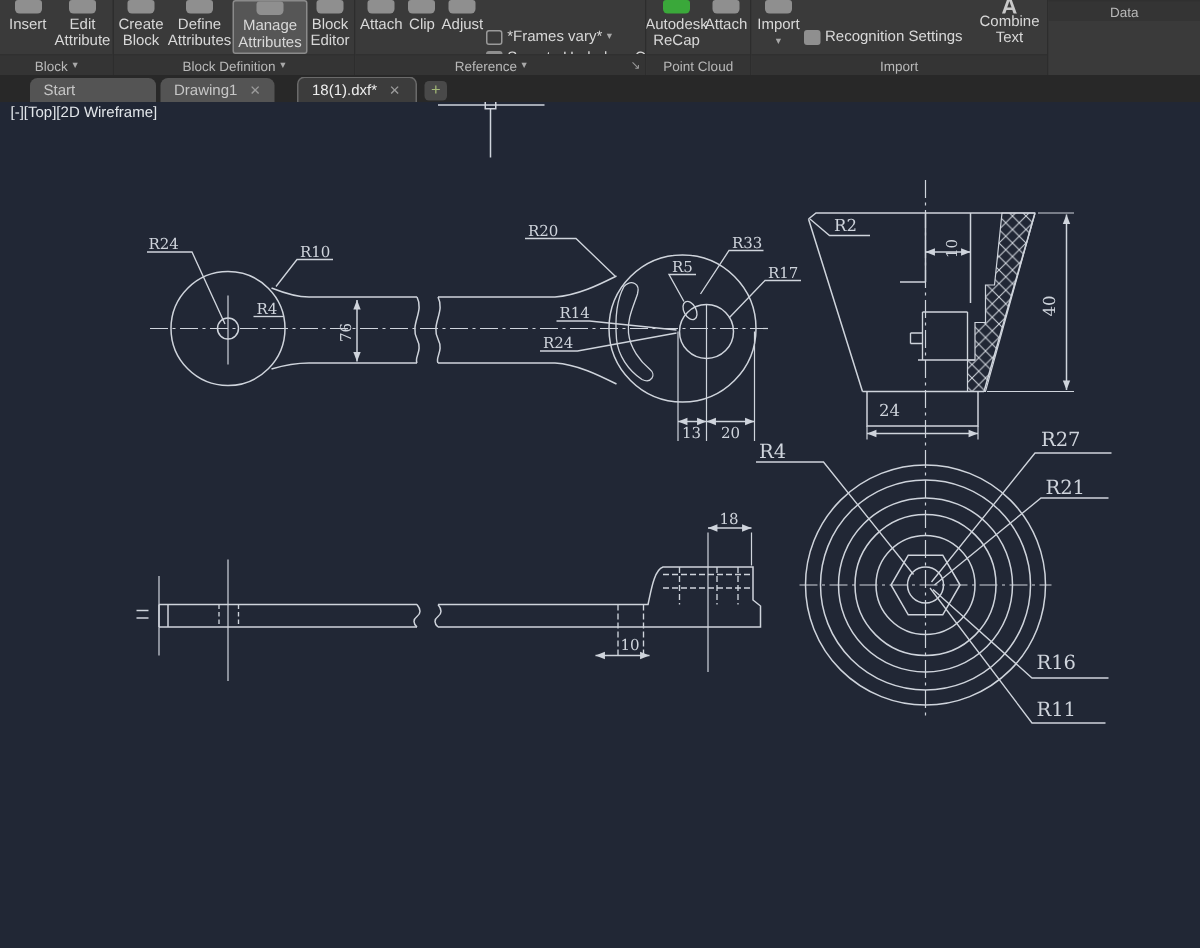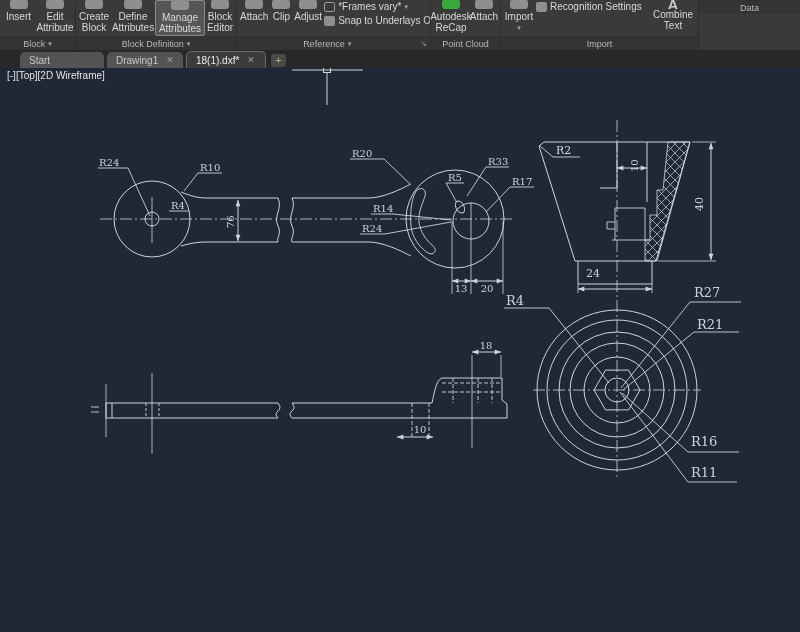--- a/index.html
+++ b/index.html
@@ -16,36 +16,36 @@
   .plabel{height:13px;background:#343434;border-top:1px solid #303030;color:#b9b9b9;
           font-size:9px;line-height:12px;text-align:center;display:flex;
           align-items:center;justify-content:center;gap:3px;}
   .plabel .car{font-size:7px;color:#a8a8a8;}
   .bigbtn{display:flex;flex-direction:column;align-items:center;color:#d8d8d8;
           font-size:10px;line-height:11px;text-align:center;padding:0 2px;height:36px;
           box-sizing:border-box;}
   .istub{width:18px;height:9px;background:#8f8f8f;border-radius:2px 2px 3px 3px;margin:0 0 2px 0;flex:none;}
   .istub.green{background:#3aa83a;}
   .hl{background:#565656;border:1px solid #8a8a8a;border-radius:2px;}
-  .smallcol{display:flex;flex-direction:column;gap:2px;padding-top:1px;}
+  .smallcol{display:flex;flex-direction:column;gap:2px;padding-top:19px;}
   .smallrow{display:flex;align-items:center;gap:3px;color:#d8d8d8;font-size:10px;line-height:12px;white-space:nowrap;}
   .sicon{width:11px;height:10px;background:#8f8f8f;border-radius:2px;flex:none;}
   .sicon.frame{background:transparent;border:1px solid #9a9a9a;box-sizing:border-box;}
   .sicon.globe{background:#4a84b8;border-radius:50%;}
   .car2{font-size:7px;color:#a8a8a8;}
   .aglyph{font-size:15px;line-height:10px;height:9px;overflow:hidden;color:#c9c9c9;font-weight:bold;}
   .launch{margin-left:auto;margin-right:3px;font-size:8px;color:#9a9a9a;}
   
   .tabbar{position:absolute;left:0;top:50px;width:800px;height:18px;background:#282828;
           display:flex;align-items:flex-end;padding-left:20px;box-sizing:border-box;z-index:3;}
   .tab{height:16px;background:#545454;color:#c6c6c6;font-size:10px;border-radius:5px 5px 0 0;
        display:flex;align-items:center;gap:8px;padding:0 9px;margin-right:3px;min-width:60px;
        box-sizing:border-box;}
   .tab .x{color:#9c9c9c;font-size:9px;line-height:9px;}
-  .tab.active{background:#3c3c3c;border:1px solid #6a6a6a;border-bottom:none;color:#ededed;height:17px;}
+  .tab.active{background:#3c3c3c;border:1px solid #6a6a6a;border-bottom:none;color:#ededed;height:17px;margin-left:12px;}
   .plus{width:15px;height:13px;background:#494949;border-radius:3px;margin-left:2px;margin-bottom:1px;
         color:#a3b877;font-size:11px;line-height:13px;text-align:center;}
   
   .vplabel{position:absolute;left:7px;top:70px;z-index:2;color:#e2e6ea;font-size:10px;display:flex;}
   .vplabel span{cursor:default;}
 </style>
 </head>
 <body>
 
 <svg id="cad" viewBox="0 0 800 632" xmlns="http://www.w3.org/2000/svg" font-family="DejaVu Serif, serif" fill="none" stroke="#cfd4dc" stroke-width="1">

